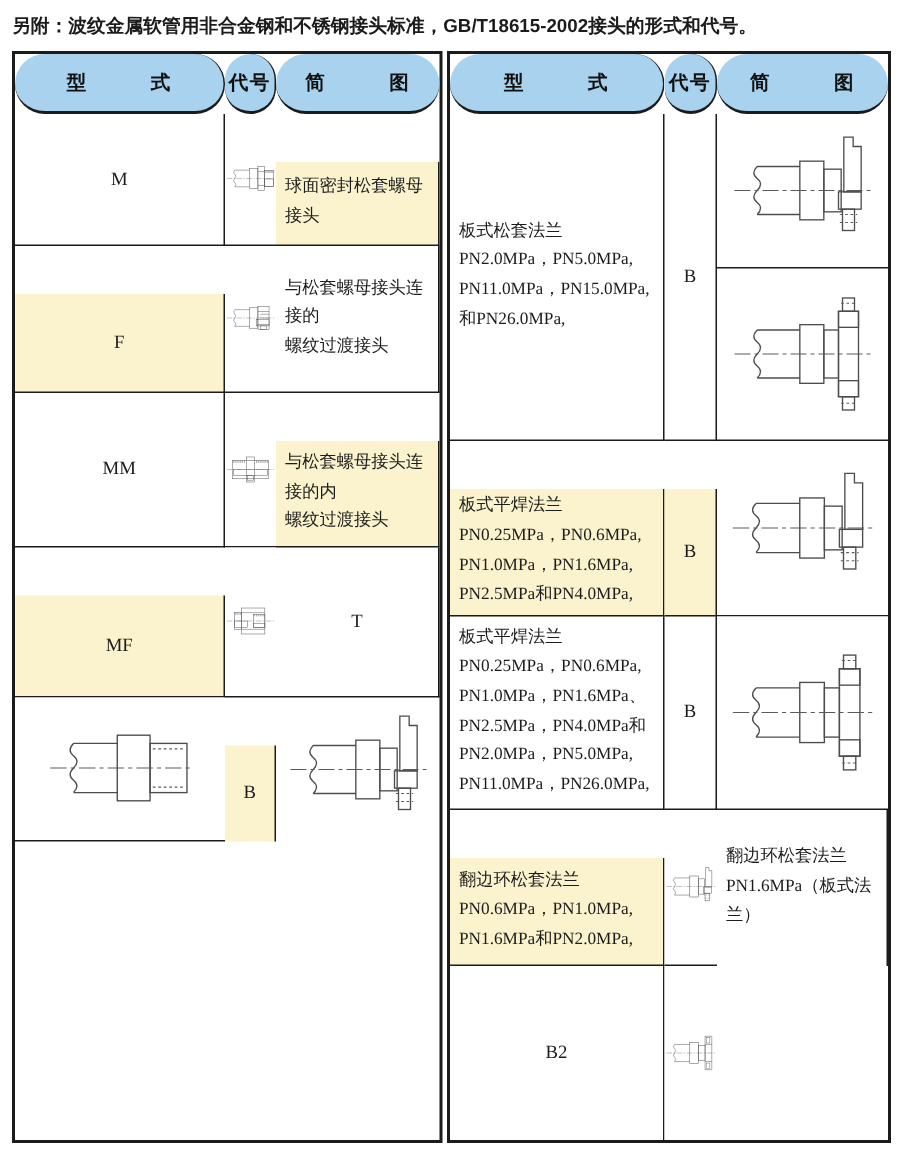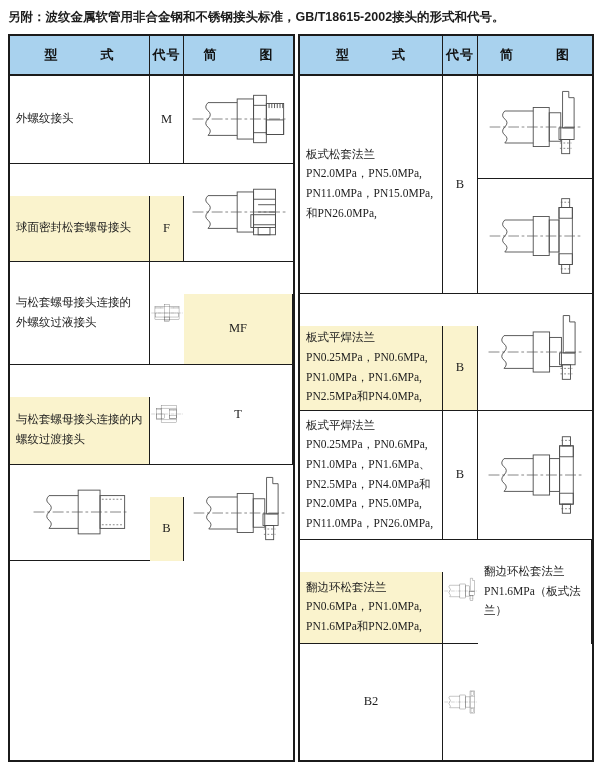--- a/index.html
+++ b/index.html
@@ -21,20 +21,21 @@
   .tbl{border:2px solid var(--bd);display:grid;background:#fff;}
   .tbl.left{width:287px;grid-template-columns:140px 34px 1fr;grid-template-rows:40px 88px 98px 103px 100px 96px 199px;}
   .tbl.right{width:296px;grid-template-columns:143px 35px 1fr;grid-template-rows:40px 218px 117px 129px 104px 116px;}
   .cell{border-right:1px solid var(--bd);border-bottom:1px solid var(--bd);overflow:hidden;}
   .cell.lastcol{border-right:none;}
   .cell.lastrow{border-bottom:none;}
   .head{
     background:var(--hdr);display:flex;align-items:center;justify-content:center;
     font-size:13px;font-weight:600;letter-spacing:1px;border-bottom-width:2px;
     color:#111;
+    border-radius:20px;
   }
   .type{
     display:flex;align-items:center;font-size:11.5px;line-height:1.7;
     padding:4px 2px 4px 6px;white-space:pre-line;
   }
   .code{display:flex;align-items:center;justify-content:center;font-size:12.5px;}
   .diagcell{display:flex;align-items:center;justify-content:center;background:#fff;}
   .splitcell{display:flex;flex-direction:column;padding:0;}
   .sub{flex:1;display:flex;align-items:center;justify-content:center;}
   .sub.first{border-bottom:1px solid var(--bd);flex:0 0 auto;}
@@ -149,47 +150,47 @@
 
 <div class="intro">另附：波纹金属软管用非合金钢和不锈钢接头标准，GB/T18615-2002接头的形式和代号。</div>
 
 <div class="tables">
 
   <div class="tbl left">
     <div class="cell head">型　　　式</div>
     <div class="cell head">代号</div>
     <div class="cell head lastcol">简　　　图</div>
 
-    <div class="cell type">外螺纹接头</div>
     <div class="cell code">M</div>
     <div class="cell diagcell lastcol">
       <svg class="diag" viewBox="0 0 110 90">
           <use href="#fit-m"></use>
         </svg>
     </div>
 
     <div class="cell type hl">球面密封松套螺母接头</div>
     <div class="cell code hl">F</div>
     <div class="cell diagcell lastcol">
       <svg class="diag" viewBox="0 0 110 90">
           <use href="#fit-f"></use>
         </svg>
     </div>
 
     <div class="cell type">与松套螺母接头连接的
-外螺纹过液接头</div>
+螺纹过渡接头</div>
+    <div class="cell code">MM</div>
     <div class="cell diagcell lastcol">
       <svg class="diag" viewBox="0 0 110 90">
           <use href="#fit-mm"></use>
         </svg>
     </div>
 
-    <div class="cell code hl">MF</div>
     <div class="cell type hl">与松套螺母接头连接的内
 螺纹过渡接头</div>
+    <div class="cell code hl">MF</div>
     <div class="cell diagcell lastcol">
       <svg class="diag" viewBox="0 0 110 90">
           <use href="#fit-mf"></use>
         </svg>
     </div>
 
     <div class="cell code">T</div>
     <div class="cell diagcell lastcol">
       <svg class="diag" viewBox="0 0 110 90">
           <use href="#fit-t"></use>

